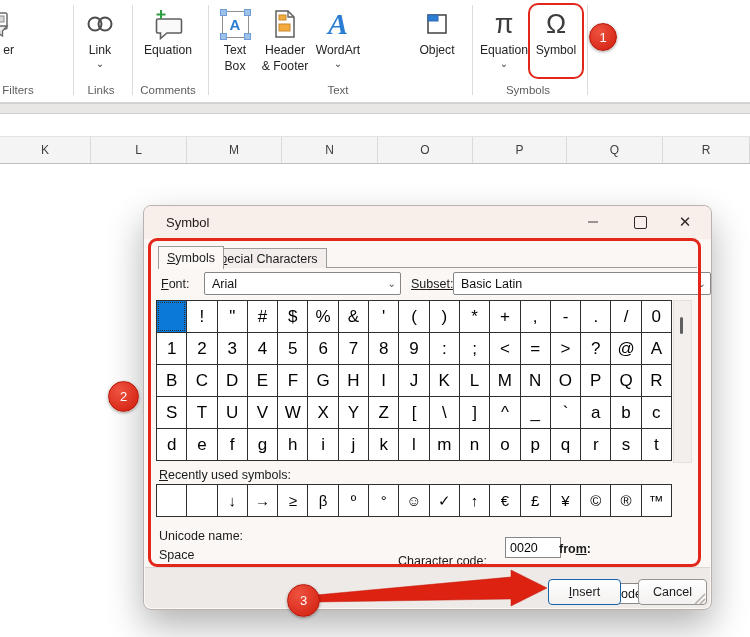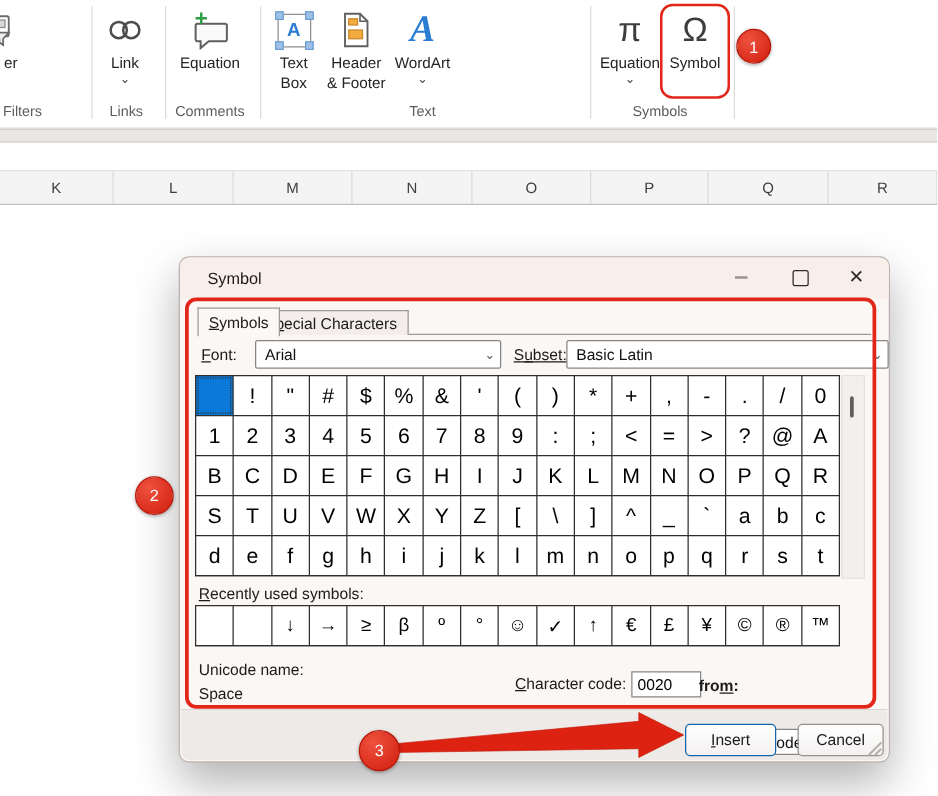--- a/index.html
+++ b/index.html
@@ -166,20 +166,29 @@
 
     <div class="rbtn" style="left:310px;width:56px;">
       <div class="ricon">
         <div class="wordart-a">A</div>
       </div>
       <div class="rlabel">WordArt</div>
       <div class="rchev">⌄</div>
     </div>
 
 
+    <div class="rbtn" style="left:412px;width:50px;">
+      <div class="ricon">
+        <svg width="24" height="26" viewBox="0 0 24 26">
+          <rect x="3" y="4" width="18" height="18" fill="#fff" stroke="#4d4d4d" stroke-width="1.6"></rect>
+          <rect x="3" y="4" width="10" height="6" fill="#2b7cd3" stroke="#2b6cb3" stroke-width="1"></rect>
+        </svg>
+      </div>
+      <div class="rlabel">Object</div>
+    </div>
 
     <div class="rsep" style="left:472px;"></div>
 
     <div class="rbtn" style="left:478px;width:52px;">
       <div class="ricon">
         <div class="glyph-icon">π</div>
       </div>
       <div class="rlabel">Equation</div>
       <div class="rchev">⌄</div>
     </div>
@@ -364,21 +373,21 @@
         <div class="cell">£</div>
         <div class="cell">¥</div>
         <div class="cell">©</div>
         <div class="cell">®</div>
         <div class="cell">™</div>
       </div>
 
     <div class="flabel" style="left:15px;top:323px;">Unicode name:</div>
     <div class="flabel" style="left:15px;top:342px;">Space</div>
 
-    <div class="flabel" style="left:240px;top:334px;width:117px;text-align:right;">
+    <div class="flabel" style="left:240px;top:348px;width:117px;text-align:center;">
       <span class="u">C</span><span>haracter code:</span>
     </div>
     <input class="code-input" value="0020" style="">
     <div class="flabel" style="left:415px;top:336px;font-weight:bold;">
       <span>fro</span><span class="u">m</span><span>:</span>
     </div>
     <div class="combo" style="left:444px;top:331px;width:104px;height:21px;margin-top:46px;">
       <span>Unicode (hex)</span>
       <span class="chev">⌄</span>
     </div>

